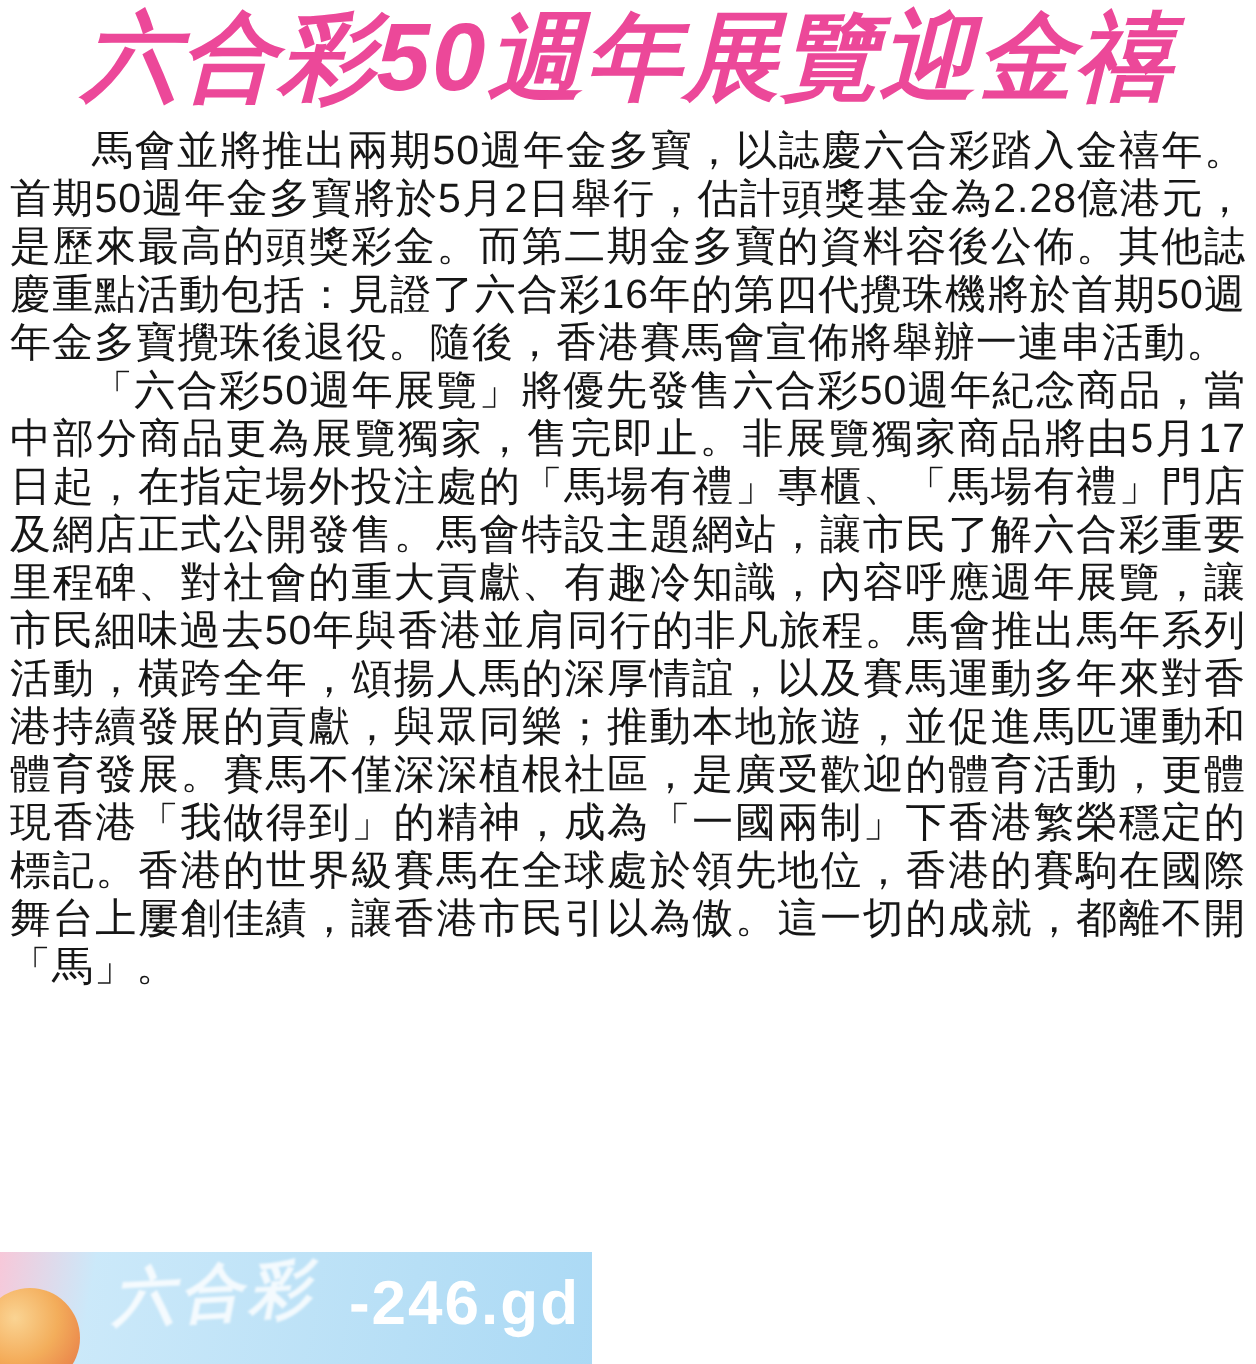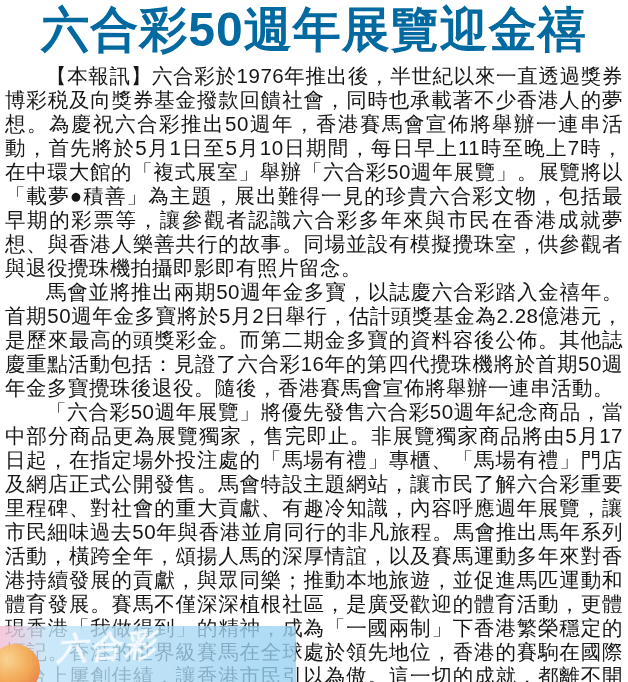--- a/index.html
+++ b/index.html
@@ -9,27 +9,28 @@
     height: 682px;
     background: #ffffff;
     overflow: hidden;
     font-family: "Liberation Sans", sans-serif;
     box-sizing: border-box;
   }
   .headline {
     margin: 0;
     padding-top: 4px;
     text-align: center;
-    color: #0369a1;
+    color: #ec4899;
     font-size: 48px;
     line-height: 52px;
     font-weight: 900;
     letter-spacing: 1px;
     white-space: nowrap;
     font-family: "Liberation Sans", sans-serif;
+    font-style: italic;
   }
   .article-body {
     padding: 8px 5px 0 5px;
     color: #161616;
     font-size: 20.5px;
     line-height: 24px;
     text-align: justify;
     text-justify: inter-ideograph;
     letter-spacing: 0.5px;
   }
@@ -91,24 +92,24 @@
   }
 </style>
 </head>
 <body>
 
 <div class="page">
 
   <h1 class="headline">六合彩50週年展覽迎金禧</h1>
 
   <div class="article-body">
-    <p>【本報訊】六合彩於1976年推出後，半世紀以來一直透過獎券博彩税及向獎券基金撥款回饋社會，同時也承載著不少香港人的夢想。為慶祝六合彩推出50週年，香港賽馬會宣佈將舉辦一連串活動，首先將於5月1日至5月10日期間，每日早上11時至晚上7時，在中環大館的「複式展室」舉辦「六合彩50週年展覽」。展覽將以「載夢●積善」為主題，展出難得一見的珍貴六合彩文物，包括最早期的彩票等，讓參觀者認識六合彩多年來與市民在香港成就夢想、與香港人樂善共行的故事。同場並設有模擬攪珠室，供參觀者與退役攪珠機拍攝即影即有照片留念。</p>
     <p>馬會並將推出兩期50週年金多寶，以誌慶六合彩踏入金禧年。首期50週年金多寶將於5月2日舉行，估計頭獎基金為2.28億港元，是歷來最高的頭獎彩金。而第二期金多寶的資料容後公佈。其他誌慶重點活動包括：見證了六合彩16年的第四代攪珠機將於首期50週年金多寶攪珠後退役。隨後，香港賽馬會宣佈將舉辦一連串活動。</p>
     <p>「六合彩50週年展覽」將優先發售六合彩50週年紀念商品，當中部分商品更為展覽獨家，售完即止。非展覽獨家商品將由5月17日起，在指定場外投注處的「馬場有禮」專櫃、「馬場有禮」門店及網店正式公開發售。馬會特設主題網站，讓市民了解六合彩重要里程碑、對社會的重大貢獻、有趣冷知識，內容呼應週年展覽，讓市民細味過去50年與香港並肩同行的非凡旅程。馬會推出馬年系列活動，橫跨全年，頌揚人馬的深厚情誼，以及賽馬運動多年來對香港持續發展的貢獻，與眾同樂；推動本地旅遊，並促進馬匹運動和體育發展。賽馬不僅深深植根社區，是廣受歡迎的體育活動，更體現香港「我做得到」的精神，成為「一國兩制」下香港繁榮穩定的標記。香港的世界級賽馬在全球處於領先地位，香港的賽駒在國際舞台上屢創佳績，讓香港市民引以為傲。這一切的成就，都離不開「馬」。</p>
   </div>
 
   <div class="watermark">
     <div class="wm-bg"></div>
     <div class="wm-ball"></div>
     <div class="wm-script">六合彩</div>
+    <div class="wm-site">-246.gd</div>
   </div>
 
 </div>
 
 </body></html>

